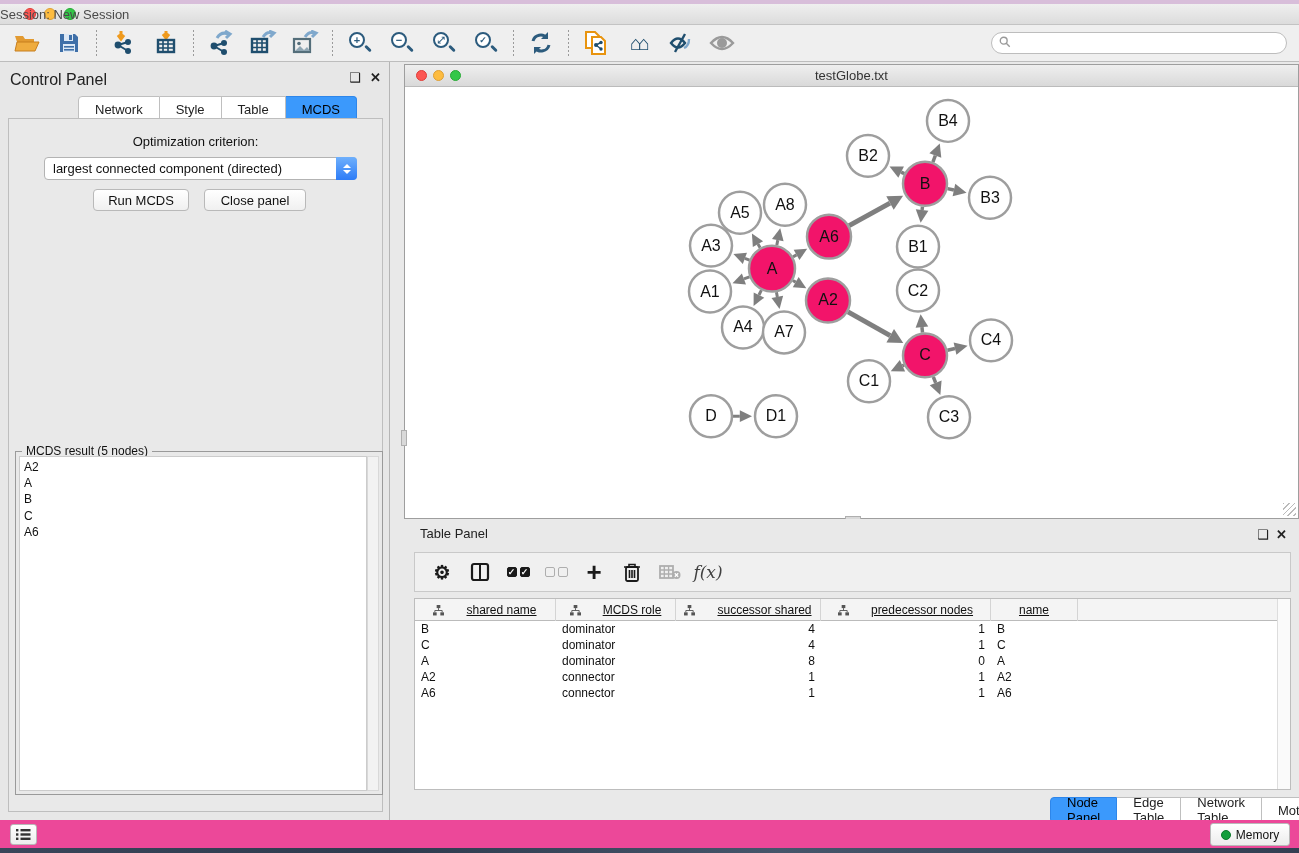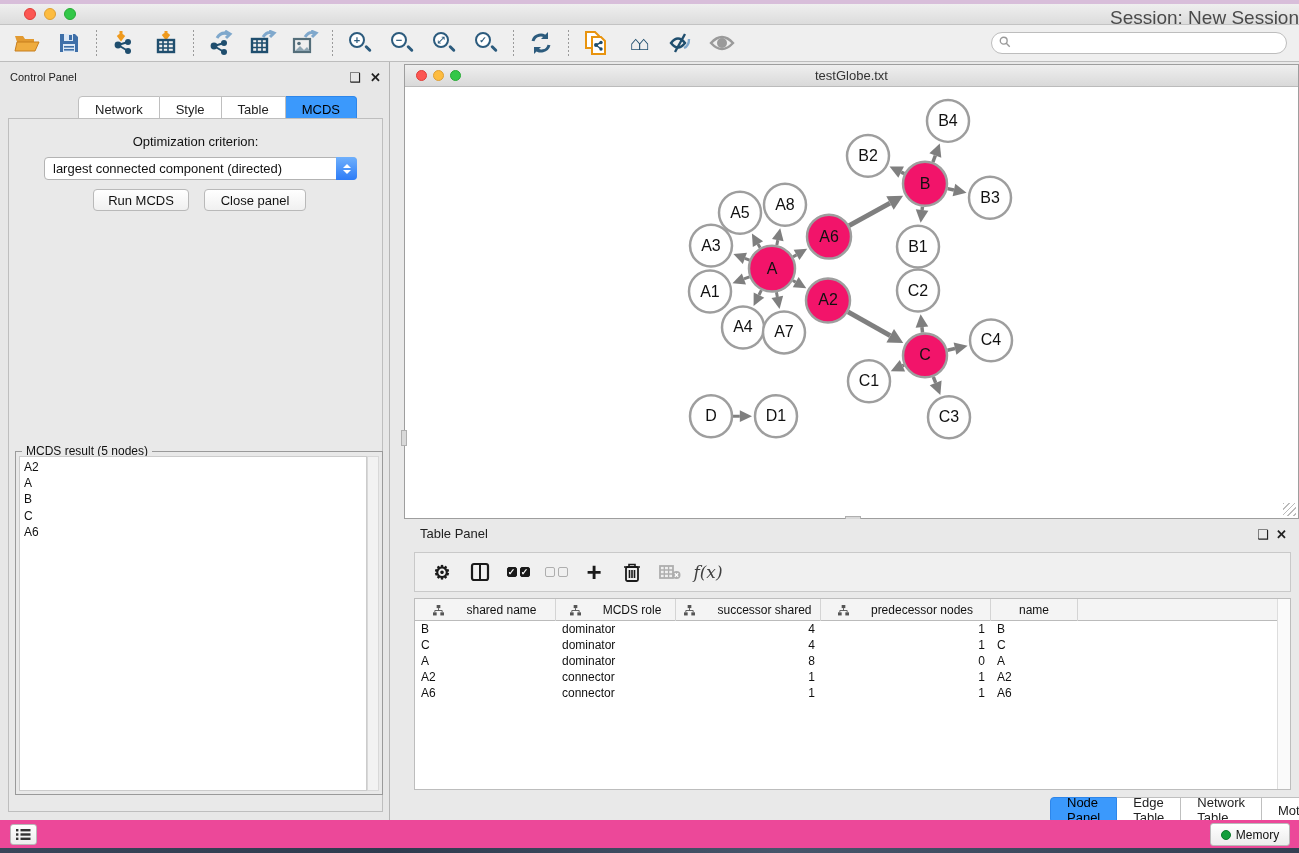--- a/index.html
+++ b/index.html
@@ -4,22 +4,22 @@
 <style>
   * { margin:0; padding:0; box-sizing:border-box; }
   html,body { width:1299px; height:853px; overflow:hidden;
     font-family:"Liberation Sans", sans-serif; background:#E9E9E9; }
   .abs { position:absolute; }
 
   
   #desktop-top { left:0; top:0; width:1299px; height:4px; background:#D8BEDA; }
   #titlebar { left:0; top:4px; width:1299px; height:21px;
     background:linear-gradient(#EFEFEF,#DCDCDC); border-bottom:1px solid #C3C3C3; }
-  #titlebar .title { position:absolute; left:0; right:0; top:3px; text-align:right;
-    font-size:19px; color:#4a4a4a; }
+  #titlebar .title { position:absolute; left:0; right:0; top:3px; text-align:left;
+    font-size:13px; color:#4a4a4a; }
   .lights { position:absolute; display:flex; gap:8px; }
   .light { width:12px; height:12px; border-radius:50%; }
   .light.red { background:#FC5753; border:1px solid #DF3D38; }
   .light.yellow { background:#FDBC40; border:1px solid #DE9F34; }
   .light.green { background:#33C748; border:1px solid #27AA35; }
 
   
   #toolbar { left:0; top:25px; width:1299px; height:37px; background:#EFEFEF;
     border-bottom:1px solid #BDBDBD; display:flex; align-items:center; }
   .tb-btn { width:38px; height:30px; display:flex; align-items:center; justify-content:center;
@@ -35,21 +35,21 @@
   .mag .handle { position:absolute; left:16px; top:16px; width:8px; height:3px;
     background:#2C5B7D; transform:rotate(45deg); border-radius:2px; }
   #search-wrap { margin-left:auto; margin-right:12px; position:relative; }
   #search-input { width:296px; height:22px; border:1px solid #BDBDBD; border-radius:11px;
     background:#fff; padding:0 8px 0 24px; font-size:12px; outline:none; }
   #search-icon { position:absolute; left:8px; top:4px; width:12px; height:12px; color:#999; }
 
   
   #control-panel { left:0; top:62px; width:390px; height:758px; background:#E7E7E7;
     border-right:1px solid #B5B5B5; }
-  #cp-header { position:absolute; left:10px; top:9px; font-size:11px; color:#222; }
+  #cp-header { position:absolute; left:10px; top:9px; font-size:16px; color:#222; }
   .panel-ctl { position:absolute; top:8px; font-size:13px; color:#222; cursor:pointer; }
   #cp-float { right:28px; } #cp-close { right:8px; font-weight:bold; }
   .seg-tabs { position:absolute; display:flex; }
   .seg-tab { height:21px; padding:12px 16px; display:flex; align-items:center;
     background:#fff; border:1px solid #BFBFBF; border-left:none;
     font-size:13px; color:#222; cursor:pointer; }
   .seg-tab:first-child { border-left:1px solid #BFBFBF; border-radius:4px 0 0 4px; }
   .seg-tab:last-child { border-radius:0 4px 4px 0; }
   .seg-tab.active { background:#3B99FC; border-color:#2E86EA; color:#000000; }
   #cp-tabs { left:78px; top:34px; }
@@ -111,21 +111,21 @@
     font-size:9px; line-height:8px; text-align:center; color:#fff; font-weight:bold; }
   .cb.checked { background:#1a1a1a; }
   .cb-pair.disabled .cb { border-color:#AEAEAE; }
   #fx-label { font-family:"DejaVu Serif", serif; font-style:italic; font-size:17px; }
 
   #tp-table { position:absolute; left:24px; top:79px; width:877px; height:192px;
     background:#fff; border:1px solid #BDBDBD; }
   #tp-colhead { position:absolute; left:0; top:0; right:13px; height:22px;
     background:#F4F4F4; border-bottom:1px solid #BBB; display:flex; }
   .colcell { height:22px; border-right:1px solid #D4D4D4; display:flex; align-items:center;
-    justify-content:center; gap:22px; font-size:12px; color:#111; cursor:pointer; }
+    justify-content:center; gap:22px; font-size:12px; color:#111; cursor:pointer;text-decoration:underline; }
   .tree-icon { width:11px; height:11px; color:#555; }
   #tp-rows { position:absolute; left:0; top:22px; right:13px; bottom:0; overflow:hidden; }
   .trow { display:flex; height:16px; align-items:center; font-size:12px; color:#111; }
   .tcell { padding:0 6px; white-space:nowrap; overflow:hidden; }
   .tcell.num { text-align:right; }
   #tp-vscroll { position:absolute; right:0; top:0; width:13px; bottom:0;
     background:#FAFAFA; border-left:1px solid #DDD; }
   #tp-tabs { left:660px; top:278px; }
 
   

